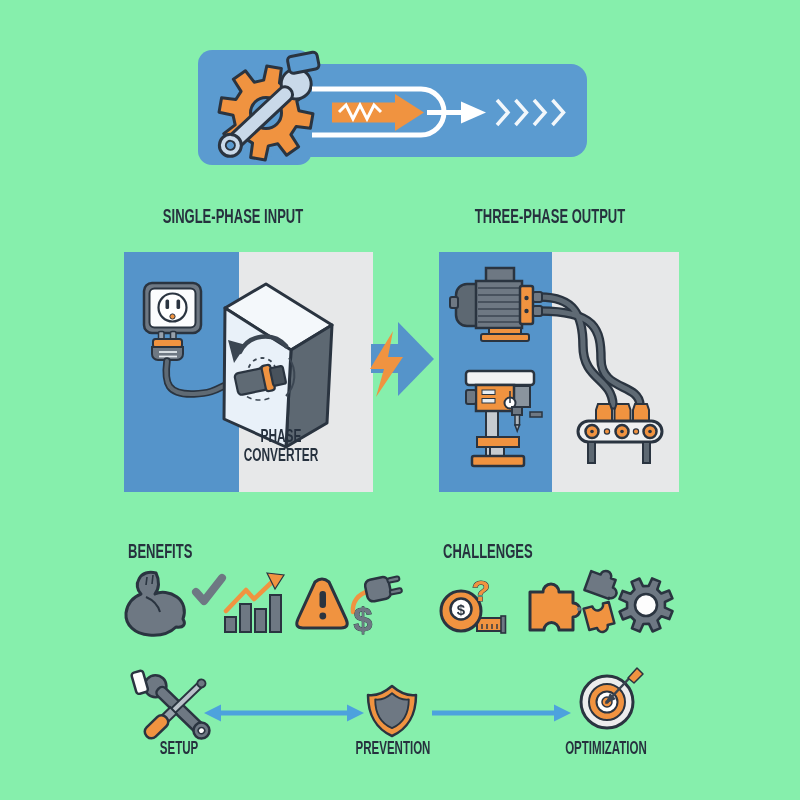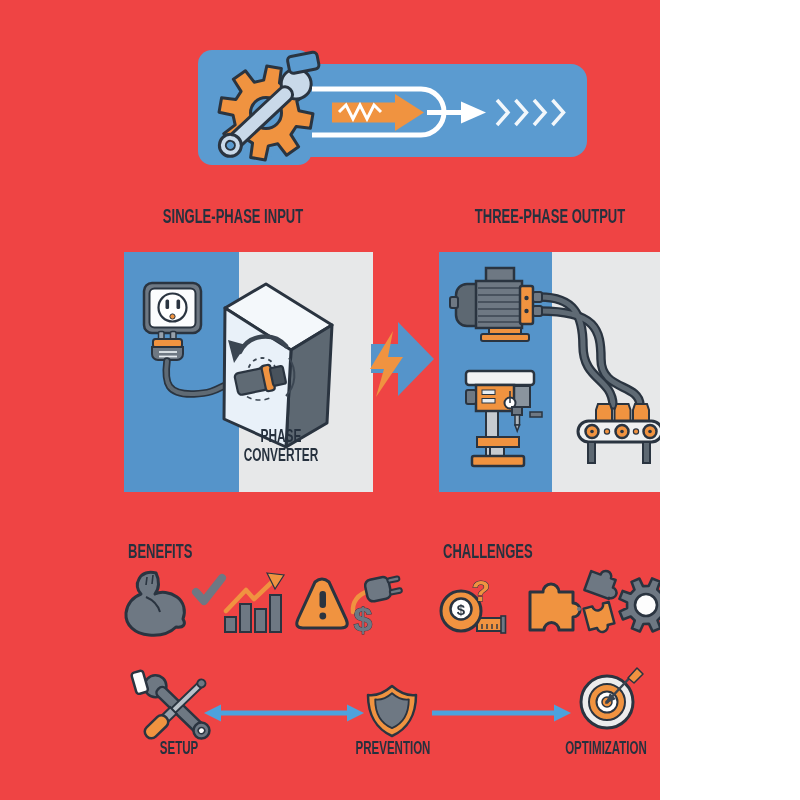--- a/index.html
+++ b/index.html
@@ -1,16 +1,16 @@
 <!DOCTYPE html>
 <html><head>
 <meta charset="utf-8">
 <style>
   html,body{margin:0;padding:0;background:#ffffff;}
-  .stage{position:relative;width:660px;height:800px;background:#ef4444;overflow:hidden;}
+  .stage{position:relative;width:800px;height:800px;background:#86efac;overflow:hidden;}
   svg{display:block;}
   text{font-family:"Liberation Sans","DejaVu Sans",sans-serif;font-weight:700;fill:#26313e;}
   .t-header{font-size:21px;}
   .t-section{font-size:21px;}
   .t-box{font-size:18px;}
   .t-step{font-size:18px;}
   .t-dollar-lg{font-size:34px;fill:#6e7883;stroke:#2a3440;stroke-width:.8;paint-order:stroke;}
   .t-dollar-sm{font-size:15px;fill:#2a3440;}
   .t-question{font-size:30px;fill:#f09340;stroke:#2a3440;stroke-width:1.1;paint-order:stroke;}
 </style>

